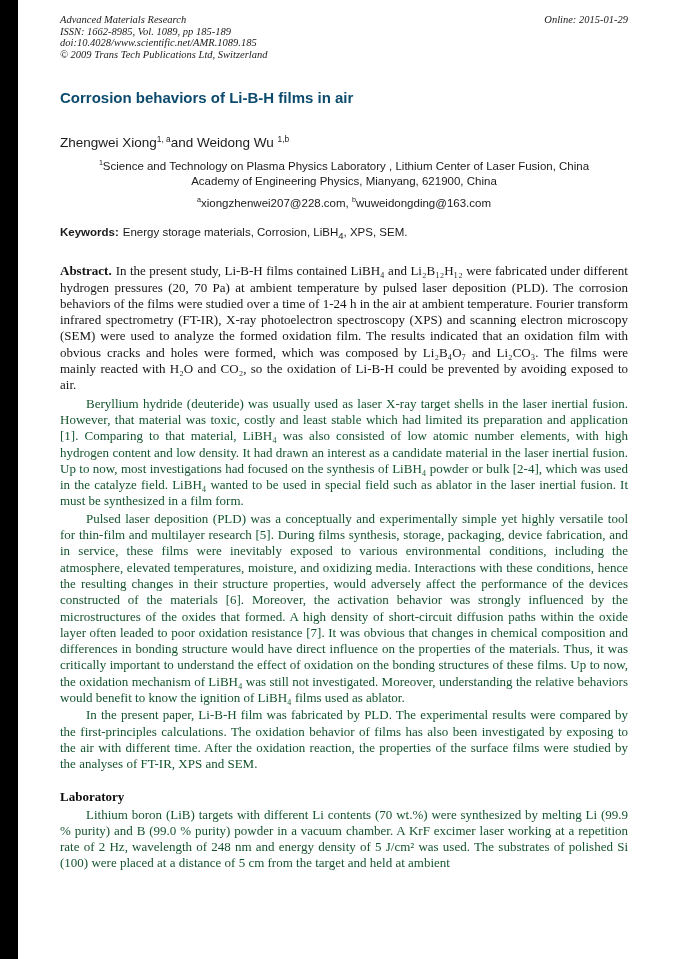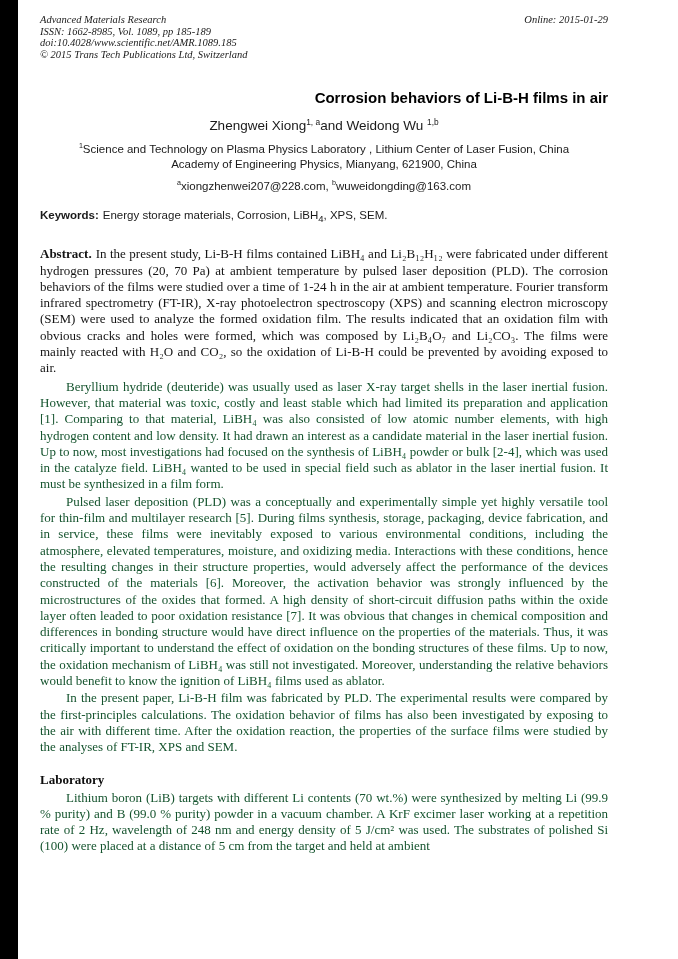--- a/index.html
+++ b/index.html
@@ -12,46 +12,46 @@
     overflow: hidden;
   }
   .scan-bar {
     position: absolute;
     left: 0; top: 0;
     width: 18px; height: 959px;
     background: #000000;
   }
   .content {
     position: absolute;
-    left: 40px; top: 14px;
+    left: 60px; top: 14px;
     width: 568px;
   }
   .header-row {
     display: flex;
     justify-content: space-between;
     align-items: flex-start;
     font-style: italic;
     font-size: 10.5px;
     line-height: 11.5px;
     color: #1a1a1a;
   }
   .header-left div { white-space: nowrap; }
   .header-right { white-space: nowrap; text-align: center; }
   .paper-title {
     margin-top: 28px;
-    text-align: right;
+    text-align: left;
     font-family: "Liberation Sans", "DejaVu Sans", sans-serif;
     font-weight: bold;
     font-size: 15px;
     line-height: 19px;
-    color: #000000;
+    color: #0c4a6e;
   }
   .authors {
-    margin-top: 10px;
-    text-align: center;
+    margin-top: 27px;
+    text-align: left;
     font-family: "Liberation Sans", "DejaVu Sans", sans-serif;
     font-size: 13.5px;
     line-height: 17px;
     color: #1a1a1a;
   }
   .authors sup, .affiliation sup, .emails sup {
     font-size: 0.62em;
     vertical-align: super;
     line-height: 0;
   }
@@ -111,21 +111,21 @@
 
 <div class="scan-bar"></div>
 
 <div class="content">
 
   <div class="header-row">
     <div class="header-left">
       <div>Advanced Materials Research</div>
       <div>ISSN: 1662-8985, Vol. 1089, pp 185-189</div>
       <div>doi:10.4028/www.scientific.net/AMR.1089.185</div>
-      <div>© 2015 Trans Tech Publications Ltd, Switzerland</div>
+      <div>© 2009 Trans Tech Publications Ltd, Switzerland</div>
     </div>
     <div class="header-right">Online: 2015-01-29</div>
   </div>
 
   <div class="paper-title">Corrosion behaviors of Li-B-H films in air</div>
 
   <div class="authors">
     <span>Zhengwei Xiong</span><sup>1, a</sup><span>and Weidong Wu </span><sup>1,b</sup>
   </div>
 

